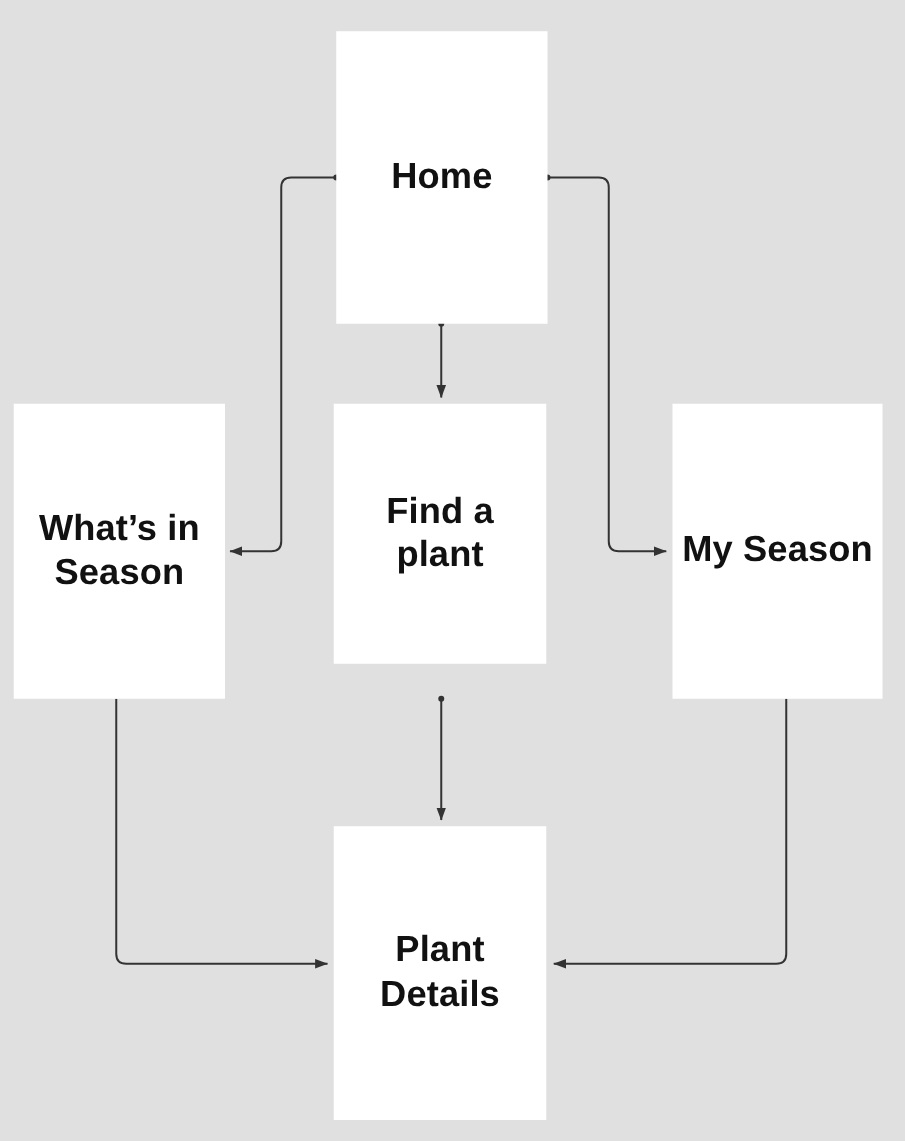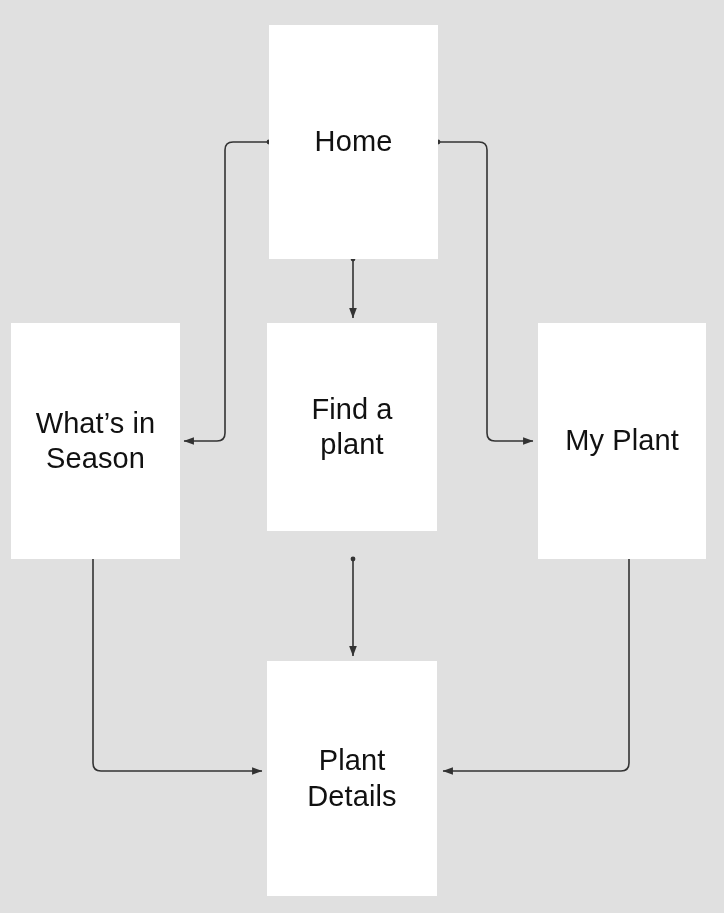--- a/index.html
+++ b/index.html
@@ -39,21 +39,21 @@
     justify-content: center;
     box-sizing: border-box;
   }
   .node-label {
     font-size: 29px;
     line-height: 1.22;
     color: #111111;
     text-align: center;
     white-space: pre-line;
     letter-spacing: 0.1px;
-    font-weight: 400;
+    font-weight: 700;
   }
   
   #node-home        { left: 269px; top: 25px;  width: 169px; height: 234px; }
   #node-whats-in-season { left: 11px;  top: 323px; width: 169px; height: 236px; }
   #node-find-a-plant    { left: 267px; top: 323px; width: 170px; height: 208px; }
   #node-my-plants       { left: 538px; top: 323px; width: 168px; height: 236px; }
   #node-plant-details   { left: 267px; top: 661px; width: 170px; height: 235px; }
 </style>
 </head>
 <body>
@@ -91,21 +91,21 @@
     <span class="node-label">What’s in
 Season</span>
   </div>
 
   <div class="node" id="node-find-a-plant">
     <span class="node-label">Find a
 plant</span>
   </div>
 
   <div class="node" id="node-my-plants">
-    <span class="node-label">My Plant</span>
+    <span class="node-label">My Season</span>
   </div>
 
   <div class="node" id="node-plant-details">
     <span class="node-label">Plant
 Details</span>
   </div>
 
 </div>
 
 </body></html>

